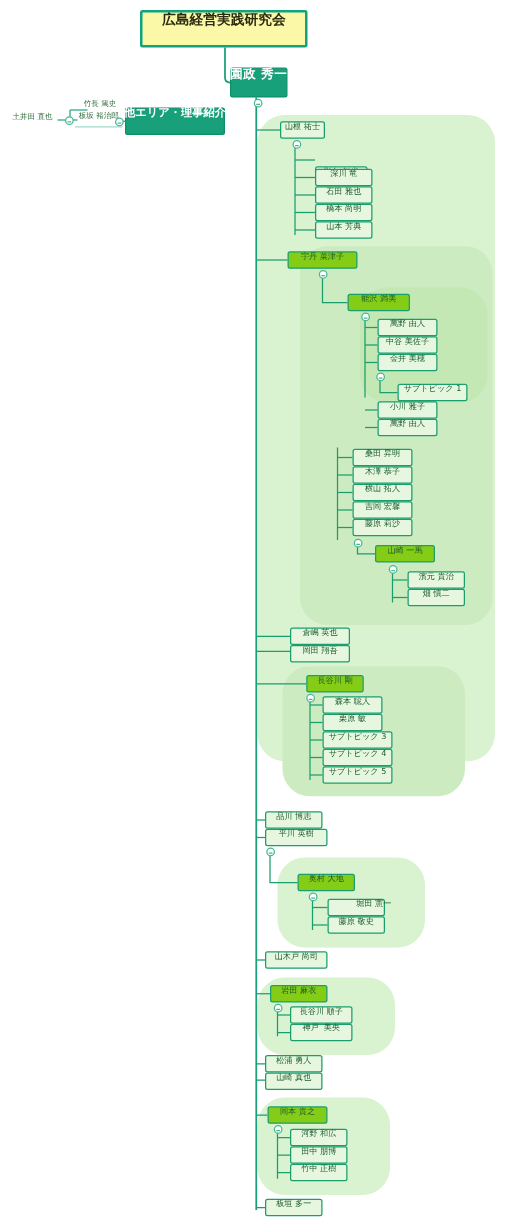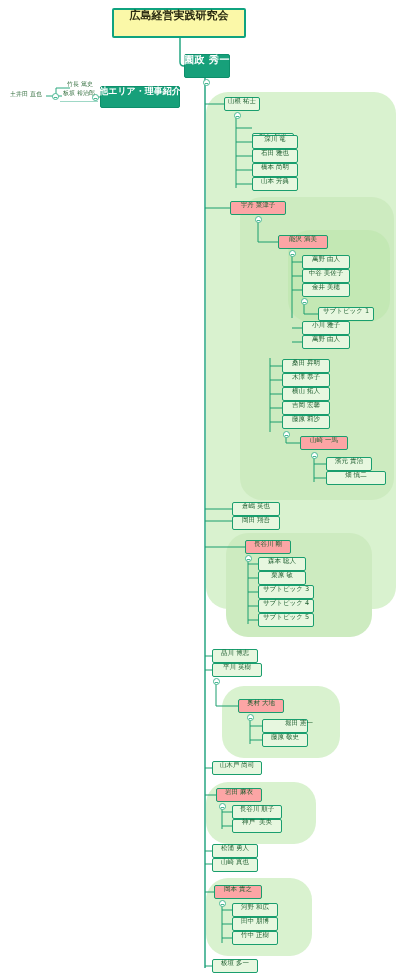--- a/index.html
+++ b/index.html
@@ -44,21 +44,21 @@
   .n-teal-lg{font-size:10px;letter-spacing:.5px;}
   
   .n-leaf{
     background:#e7f7df;
     border:1px solid #1a9e6e;
     color:#1c5c2e;
     font-size:6.5px;
     border-radius:2px;
   }
   .n-leaf2{
-    background:#fca5a5;
+    background:#84cc16;
     border:1px solid #1a9e6e;
     color:#1c5c2e;
     font-size:6.5px;
     border-radius:2px;
   }
   
   .n-bare{
     background:transparent;border:none;color:#2f6b3a;font-size:6px;
   }
   .n-bare-u{
@@ -267,21 +267,21 @@
   </div>
   <div class="toggle" style="left:283px;top:431px;"></div>
 
   <div class="node n-leaf2" style="left:300px;top:436px;width:48px;height:14px;">
     <span>山崎 一馬</span>
   </div>
   <div class="toggle" style="left:311px;top:452px;"></div>
   <div class="node n-leaf" style="left:326px;top:457px;width:46px;height:14px;">
     <span>濱元 貴治</span>
   </div>
-  <div class="node n-leaf" style="left:326px;top:471px;width:60px;height:14px;">
+  <div class="node n-leaf" style="left:326px;top:471px;width:46px;height:14px;">
     <span>畑 慎二</span>
   </div>
 
   <div class="node n-leaf" style="left:232px;top:502px;width:48px;height:14px;">
     <span>倉嶋 英也</span>
   </div>
   <div class="node n-leaf" style="left:232px;top:516px;width:48px;height:14px;">
     <span>岡田 翔吾</span>
   </div>
 

